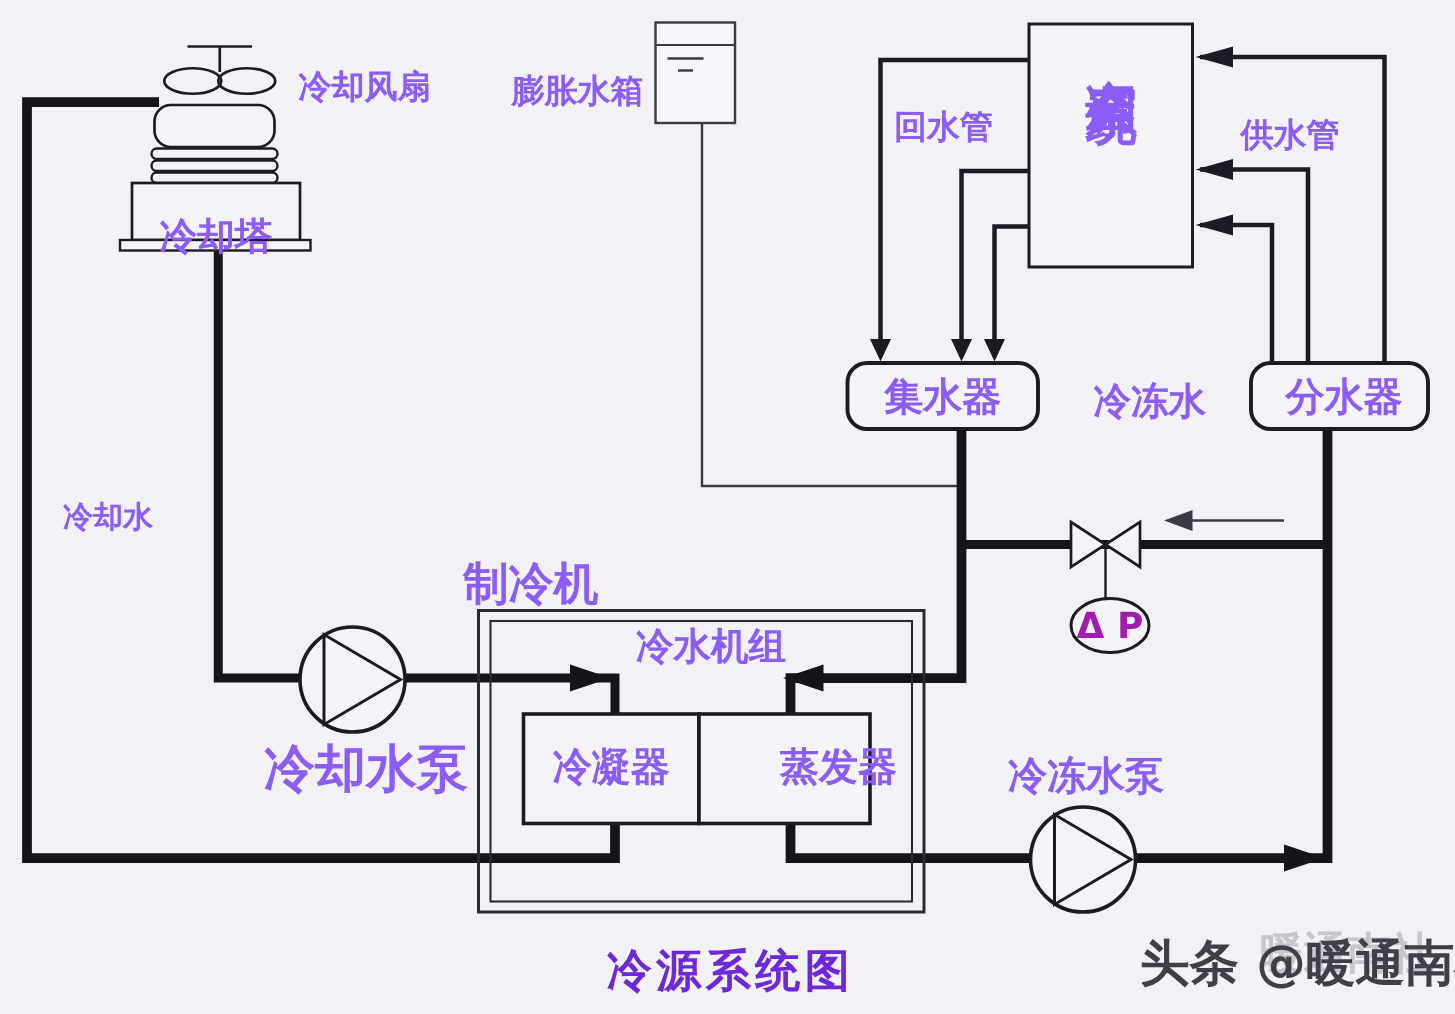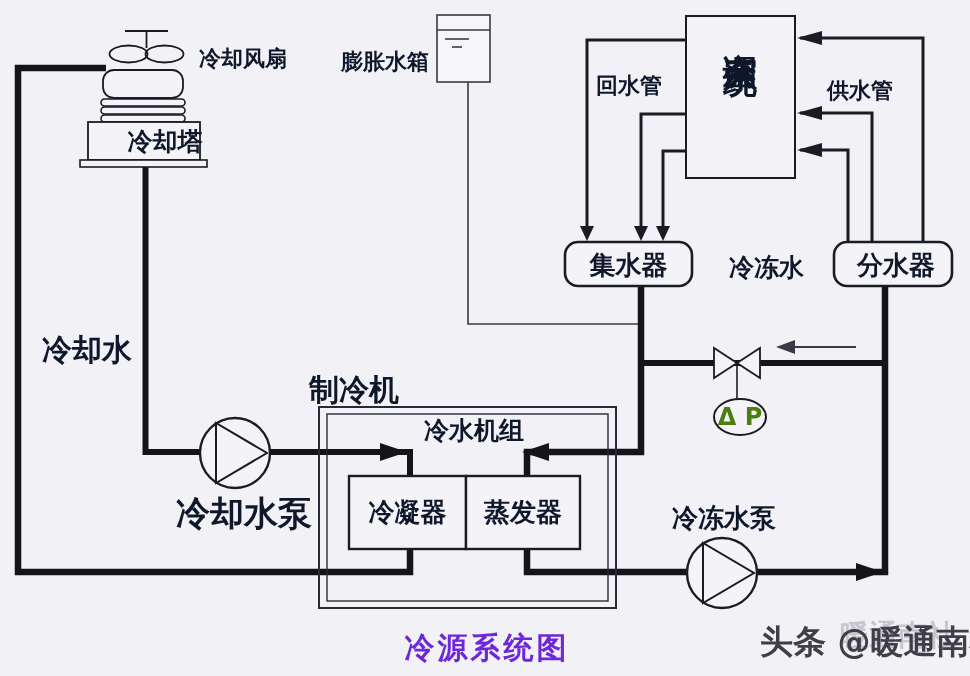--- a/index.html
+++ b/index.html
@@ -9,21 +9,21 @@
   }
   #stage{
     position:relative;
     width:970px;height:676px;
     background:#f2f2f6;
     overflow:hidden;
   }
   #diagram-svg{position:absolute;left:0;top:0;}
   .lbl{
     position:absolute;
-    color:#0f172a;
+    color:#8b5cf6;
     white-space:nowrap;
     font-family:"DejaVu Sans","Liberation Sans",sans-serif;
     line-height:1.1;
   }
   .lbl.center{text-align:center;}
   .vert{
     writing-mode:vertical-rl;
     text-orientation:upright;
     letter-spacing:3px;
   }
@@ -105,49 +105,49 @@
     <polygon points="714,348 714,378 737,363" fill="#f4f4f8" stroke="#1b1b24" stroke-width="1.8"></polygon>
     <polygon points="760,348 760,378 737,363" fill="#f4f4f8" stroke="#1b1b24" stroke-width="1.8"></polygon>
     <line x1="737" y1="363" x2="737" y2="400" stroke="#1b1b24" stroke-width="1.6"></line>
     <ellipse cx="740" cy="417" rx="26" ry="18" fill="#f4f4f8" stroke="#1b1b24" stroke-width="2"></ellipse>
   </svg>
 
   <div class="lbl" style="left:199px;top:47px;font-size:22px;font-weight:600;">冷却风扇</div>
 
   <div class="lbl" style="left:341px;top:50px;font-size:22px;font-weight:600;">膨胀水箱</div>
 
-  <div class="lbl center" style="left:88px;top:128px;width:112px;font-size:25px;font-weight:700;margin-left:21px;">冷却塔</div>
+  <div class="lbl center" style="left:88px;top:144px;width:112px;font-size:25px;font-weight:700;">冷却塔</div>
 
   <div class="lbl vert" style="left:721px;top:25px;height:150px;font-size:34px;font-weight:700;">空调系统</div>
 
   <div class="lbl" style="left:596px;top:74px;font-size:22px;font-weight:600;">回水管</div>
 
   <div class="lbl" style="left:827px;top:79px;font-size:22px;font-weight:600;">供水管</div>
 
   <div class="lbl center" style="left:565px;top:251px;width:127px;font-size:26px;font-weight:700;">集水器</div>
 
   <div class="lbl" style="left:729px;top:254px;font-size:25px;font-weight:700;">冷冻水</div>
 
   <div class="lbl center" style="left:834px;top:251px;width:124px;font-size:26px;font-weight:700;">分水器</div>
 
-  <div class="lbl" style="left:42px;top:333px;font-size:30px;font-weight:700;">冷却水</div>
+  <div class="lbl" style="left:42px;top:333px;font-size:20px;font-weight:700;">冷却水</div>
 
   <div class="lbl" style="left:309px;top:373px;font-size:30px;font-weight:700;">制冷机</div>
 
   <div class="lbl center" style="left:349px;top:498px;width:117px;font-size:26px;font-weight:700;">冷凝器</div>
 
   <div class="lbl" style="left:424px;top:417px;font-size:25px;font-weight:700;">冷水机组</div>
 
-  <div class="lbl center" style="left:466px;top:498px;width:114px;font-size:26px;font-weight:700;">蒸发器</div>
+  <div class="lbl center" style="left:466px;top:498px;width:114px;font-size:26px;font-weight:700;padding-left:36px;">蒸发器</div>
 
   <div class="lbl" style="left:176px;top:495px;font-size:34px;font-weight:700;">冷却水泵</div>
 
   <div class="lbl" style="left:672px;top:504px;font-size:26px;font-weight:700;">冷冻水泵</div>
 
-  <div class="lbl center" style="left:712px;top:404px;width:56px;font-size:24px;font-weight:600;color:#4d7c0f;">Δ P</div>
+  <div class="lbl center" style="left:712px;top:404px;width:56px;font-size:24px;font-weight:600;color:#a21caf;">Δ P</div>
 
   <div class="lbl center" style="left:320px;top:631px;width:334px;font-size:30px;font-weight:700;letter-spacing:3px;color:#6d28d9;">冷源系统图</div>
 
   <div class="wm" style="left:840px;top:616px;font-size:29px;color:#c6c6cd;">暖通南社</div>
 
   <div class="wm" style="left:760px;top:620px;font-size:33px;color:#3f3f47;">头条 @暖通南社</div>
 
 </div>
 
 </body></html>

